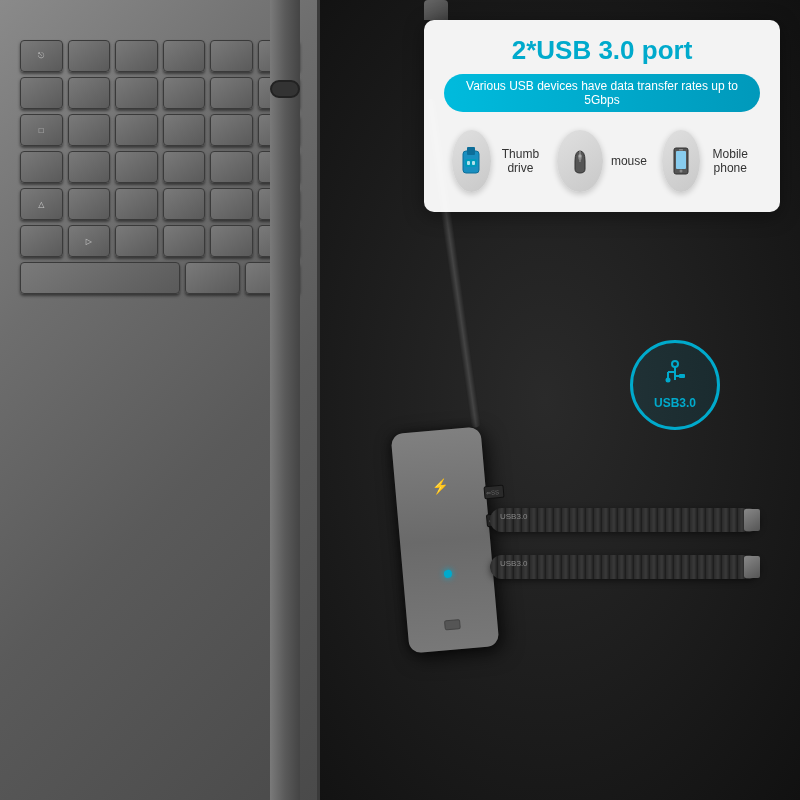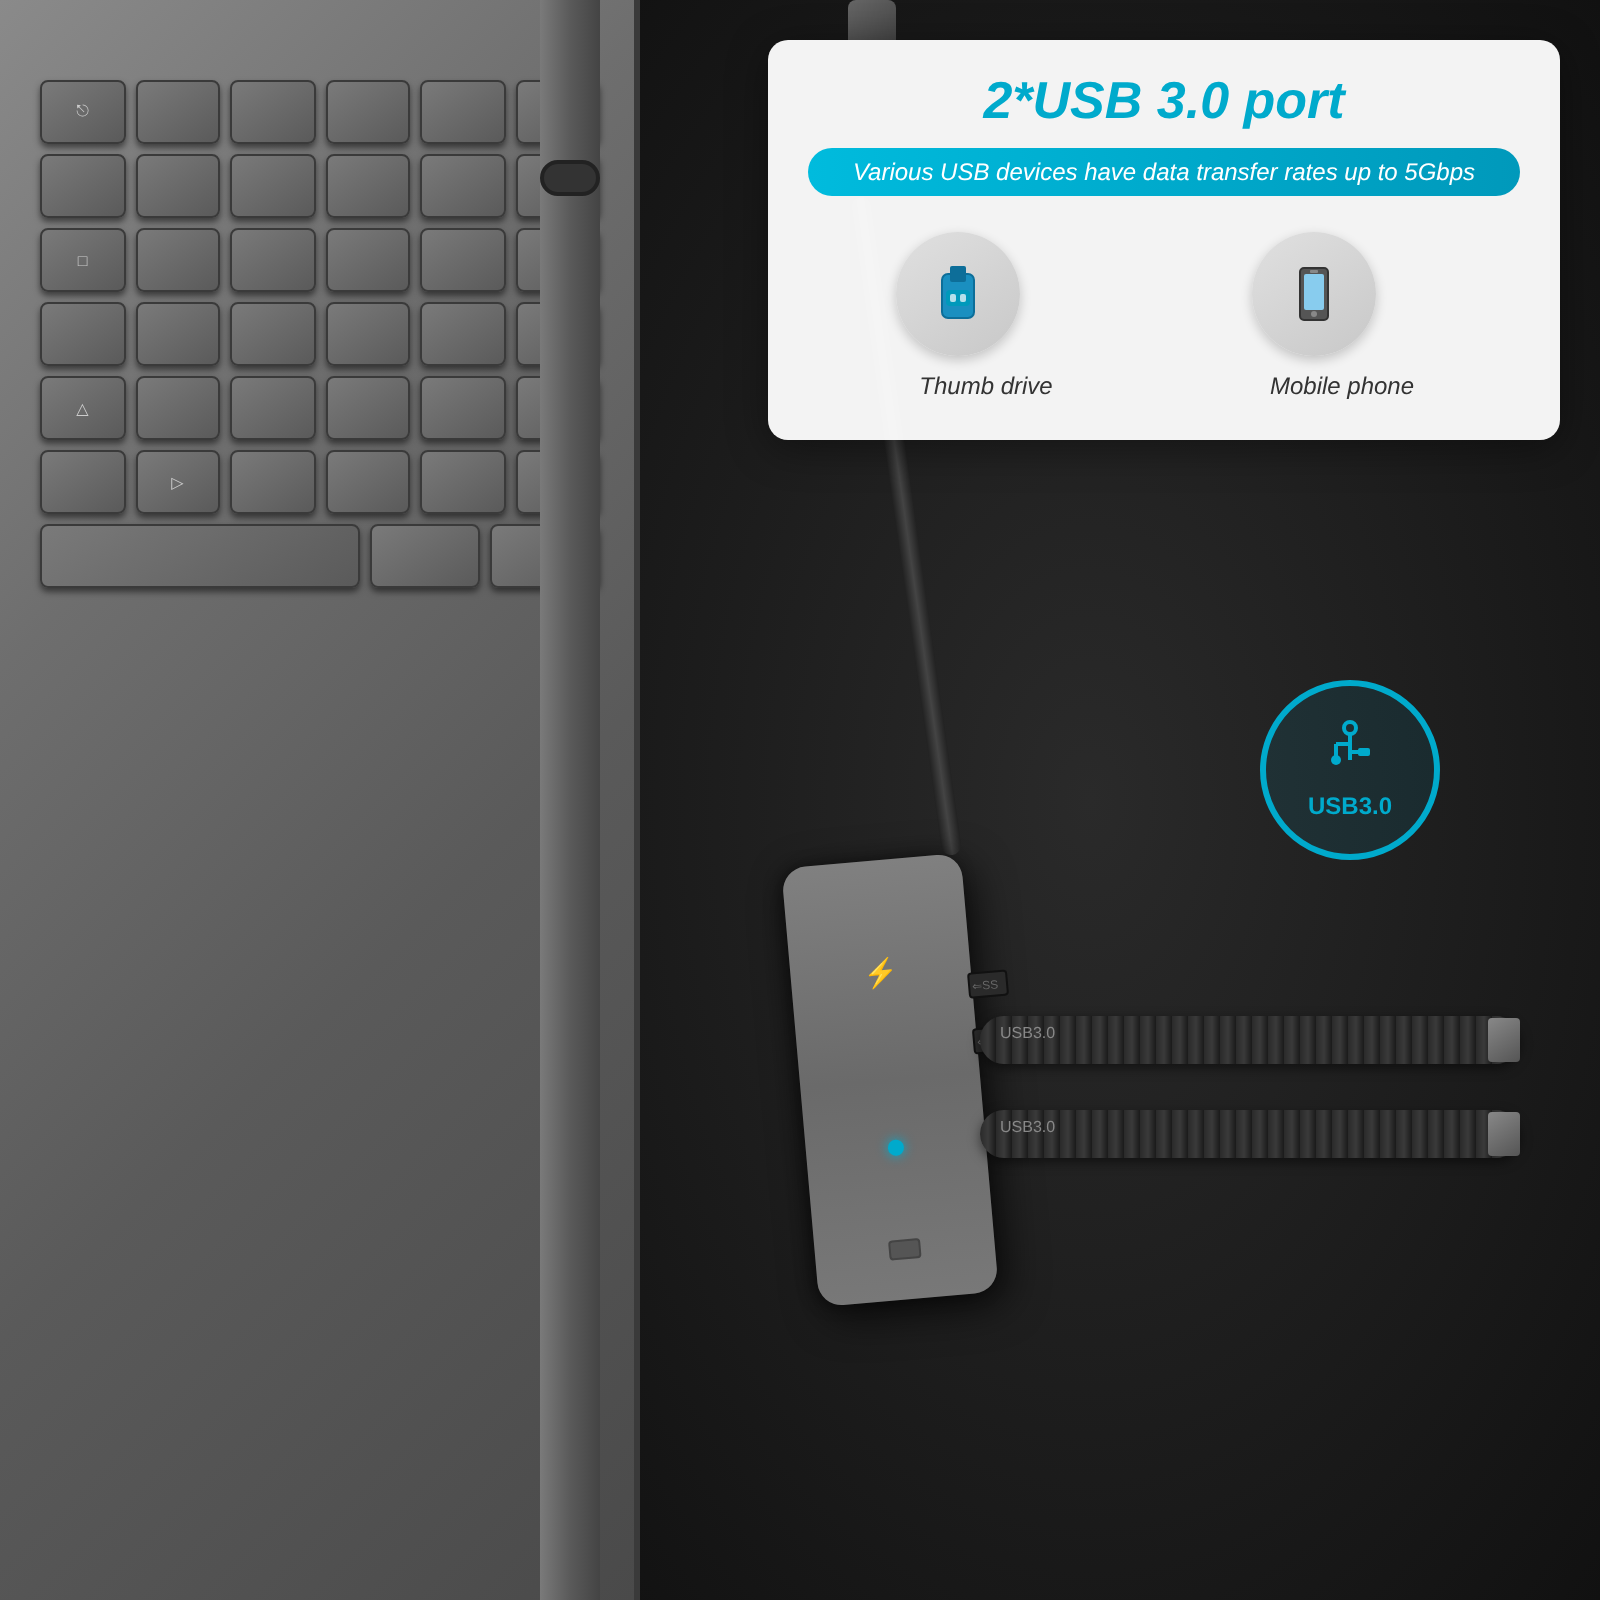--- a/index.html
+++ b/index.html
@@ -70,26 +70,25 @@
       width: 510px;
       height: 800px;
       background: radial-gradient(ellipse at 50% 50%, #2a2a2a, #111);
     }
 
     
     .info-panel {
       position: absolute;
       top: 20px;
       right: 20px;
-      width: 396px;
+      width: 356px;
       background: rgba(255,255,255,0.95);
       border-radius: 10px;
       padding: 15px 20px 20px;
       box-shadow: 0 4px 20px rgba(0,0,0,0.4);
-      font-style: italic;
     }
 
     .usb-title {
       font-size: 26px;
       font-weight: bold;
       color: #1a1a1a;
       margin-bottom: 8px;
       text-align: center;
     }
 
@@ -113,21 +112,22 @@
 
     .device-icons {
       display: flex;
       justify-content: space-around;
       align-items: flex-start;
       margin-top: 5px;
     }
 
     .device-item {
       display: flex;
-      flex-direction: column;
+      flex-direction: row;
+      align-items: center;
       gap: 8px;
       width: 90px;
     }
 
     .device-icon-circle {
       width: 62px;
       height: 62px;
       border-radius: 50%;
       background: linear-gradient(145deg, #e0e0e0, #c8c8c8);
       box-shadow: 0 2px 6px rgba(0,0,0,0.2);
@@ -455,20 +455,31 @@
           <rect x="14" y="4" width="8" height="8" rx="1" fill="#0d6e99"></rect>
           <rect x="12" y="16" width="12" height="8" rx="2" fill="#0099bb"></rect>
           <rect x="14" y="18" width="3" height="4" rx="1" fill="white" opacity="0.7"></rect>
           <rect x="19" y="18" width="3" height="4" rx="1" fill="white" opacity="0.7"></rect>
         </svg>
       </div>
       <div class="device-label">Thumb drive</div>
     </div>
 
 
+    <div class="device-item">
+      <div class="device-icon-circle">
+        <svg width="36" height="36" viewBox="0 0 36 36">
+          <path d="M13,18 Q13,8 18,8 Q23,8 23,18 L23,26 Q23,30 18,30 Q13,30 13,26 Z" fill="#555" stroke="#333" stroke-width="1"></path>
+          <line x1="18" y1="8" x2="18" y2="19" stroke="#888" stroke-width="1.5"></line>
+          <rect x="16" y="11" width="4" height="6" rx="2" fill="#999" opacity="0.5"></rect>
+          <circle cx="18" cy="13" r="1.5" fill="#aaa"></circle>
+        </svg>
+      </div>
+      <div class="device-label">mouse</div>
+    </div>
 
     <div class="device-item">
       <div class="device-icon-circle">
         <svg width="36" height="36" viewBox="0 0 36 36">
           <rect x="11" y="5" width="14" height="26" rx="2" fill="#555" stroke="#333" stroke-width="1"></rect>
           <rect x="13" y="8" width="10" height="18" rx="1" fill="#88ccee"></rect>
           <circle cx="18" cy="28" r="1.5" fill="#888"></circle>
           <rect x="16" y="6" width="4" height="1.5" rx="0.5" fill="#888"></rect>
         </svg>
       </div>

